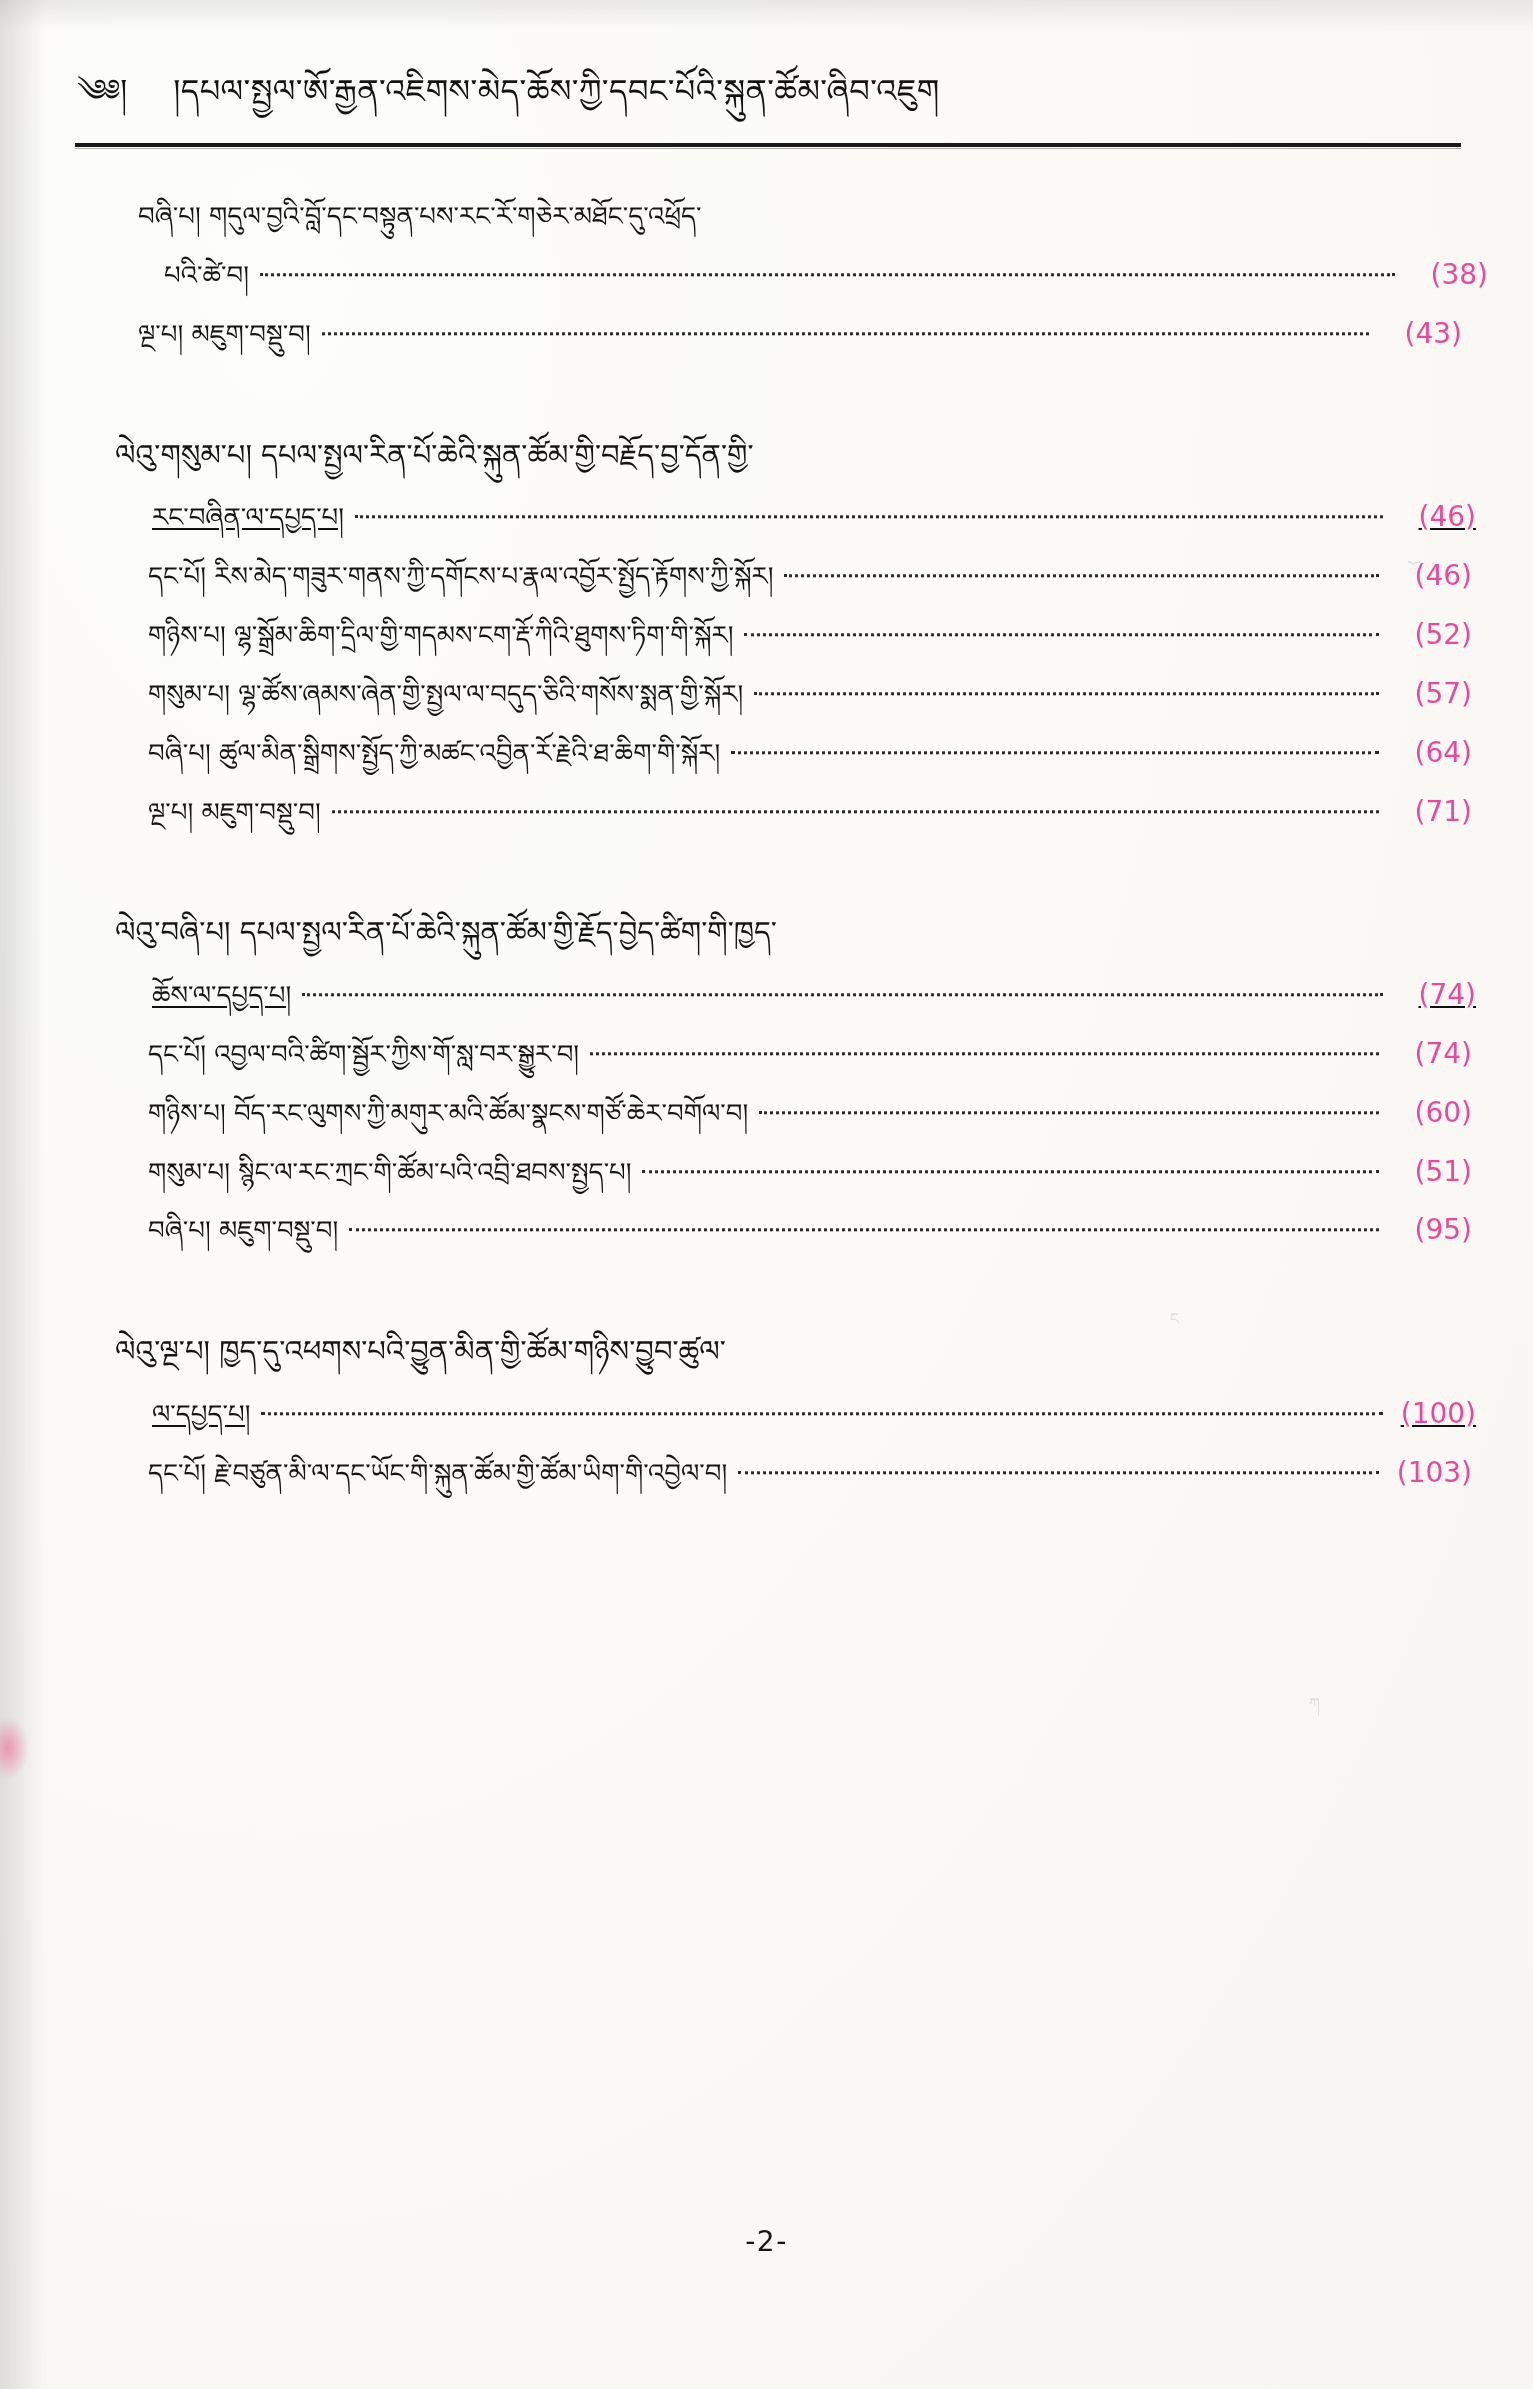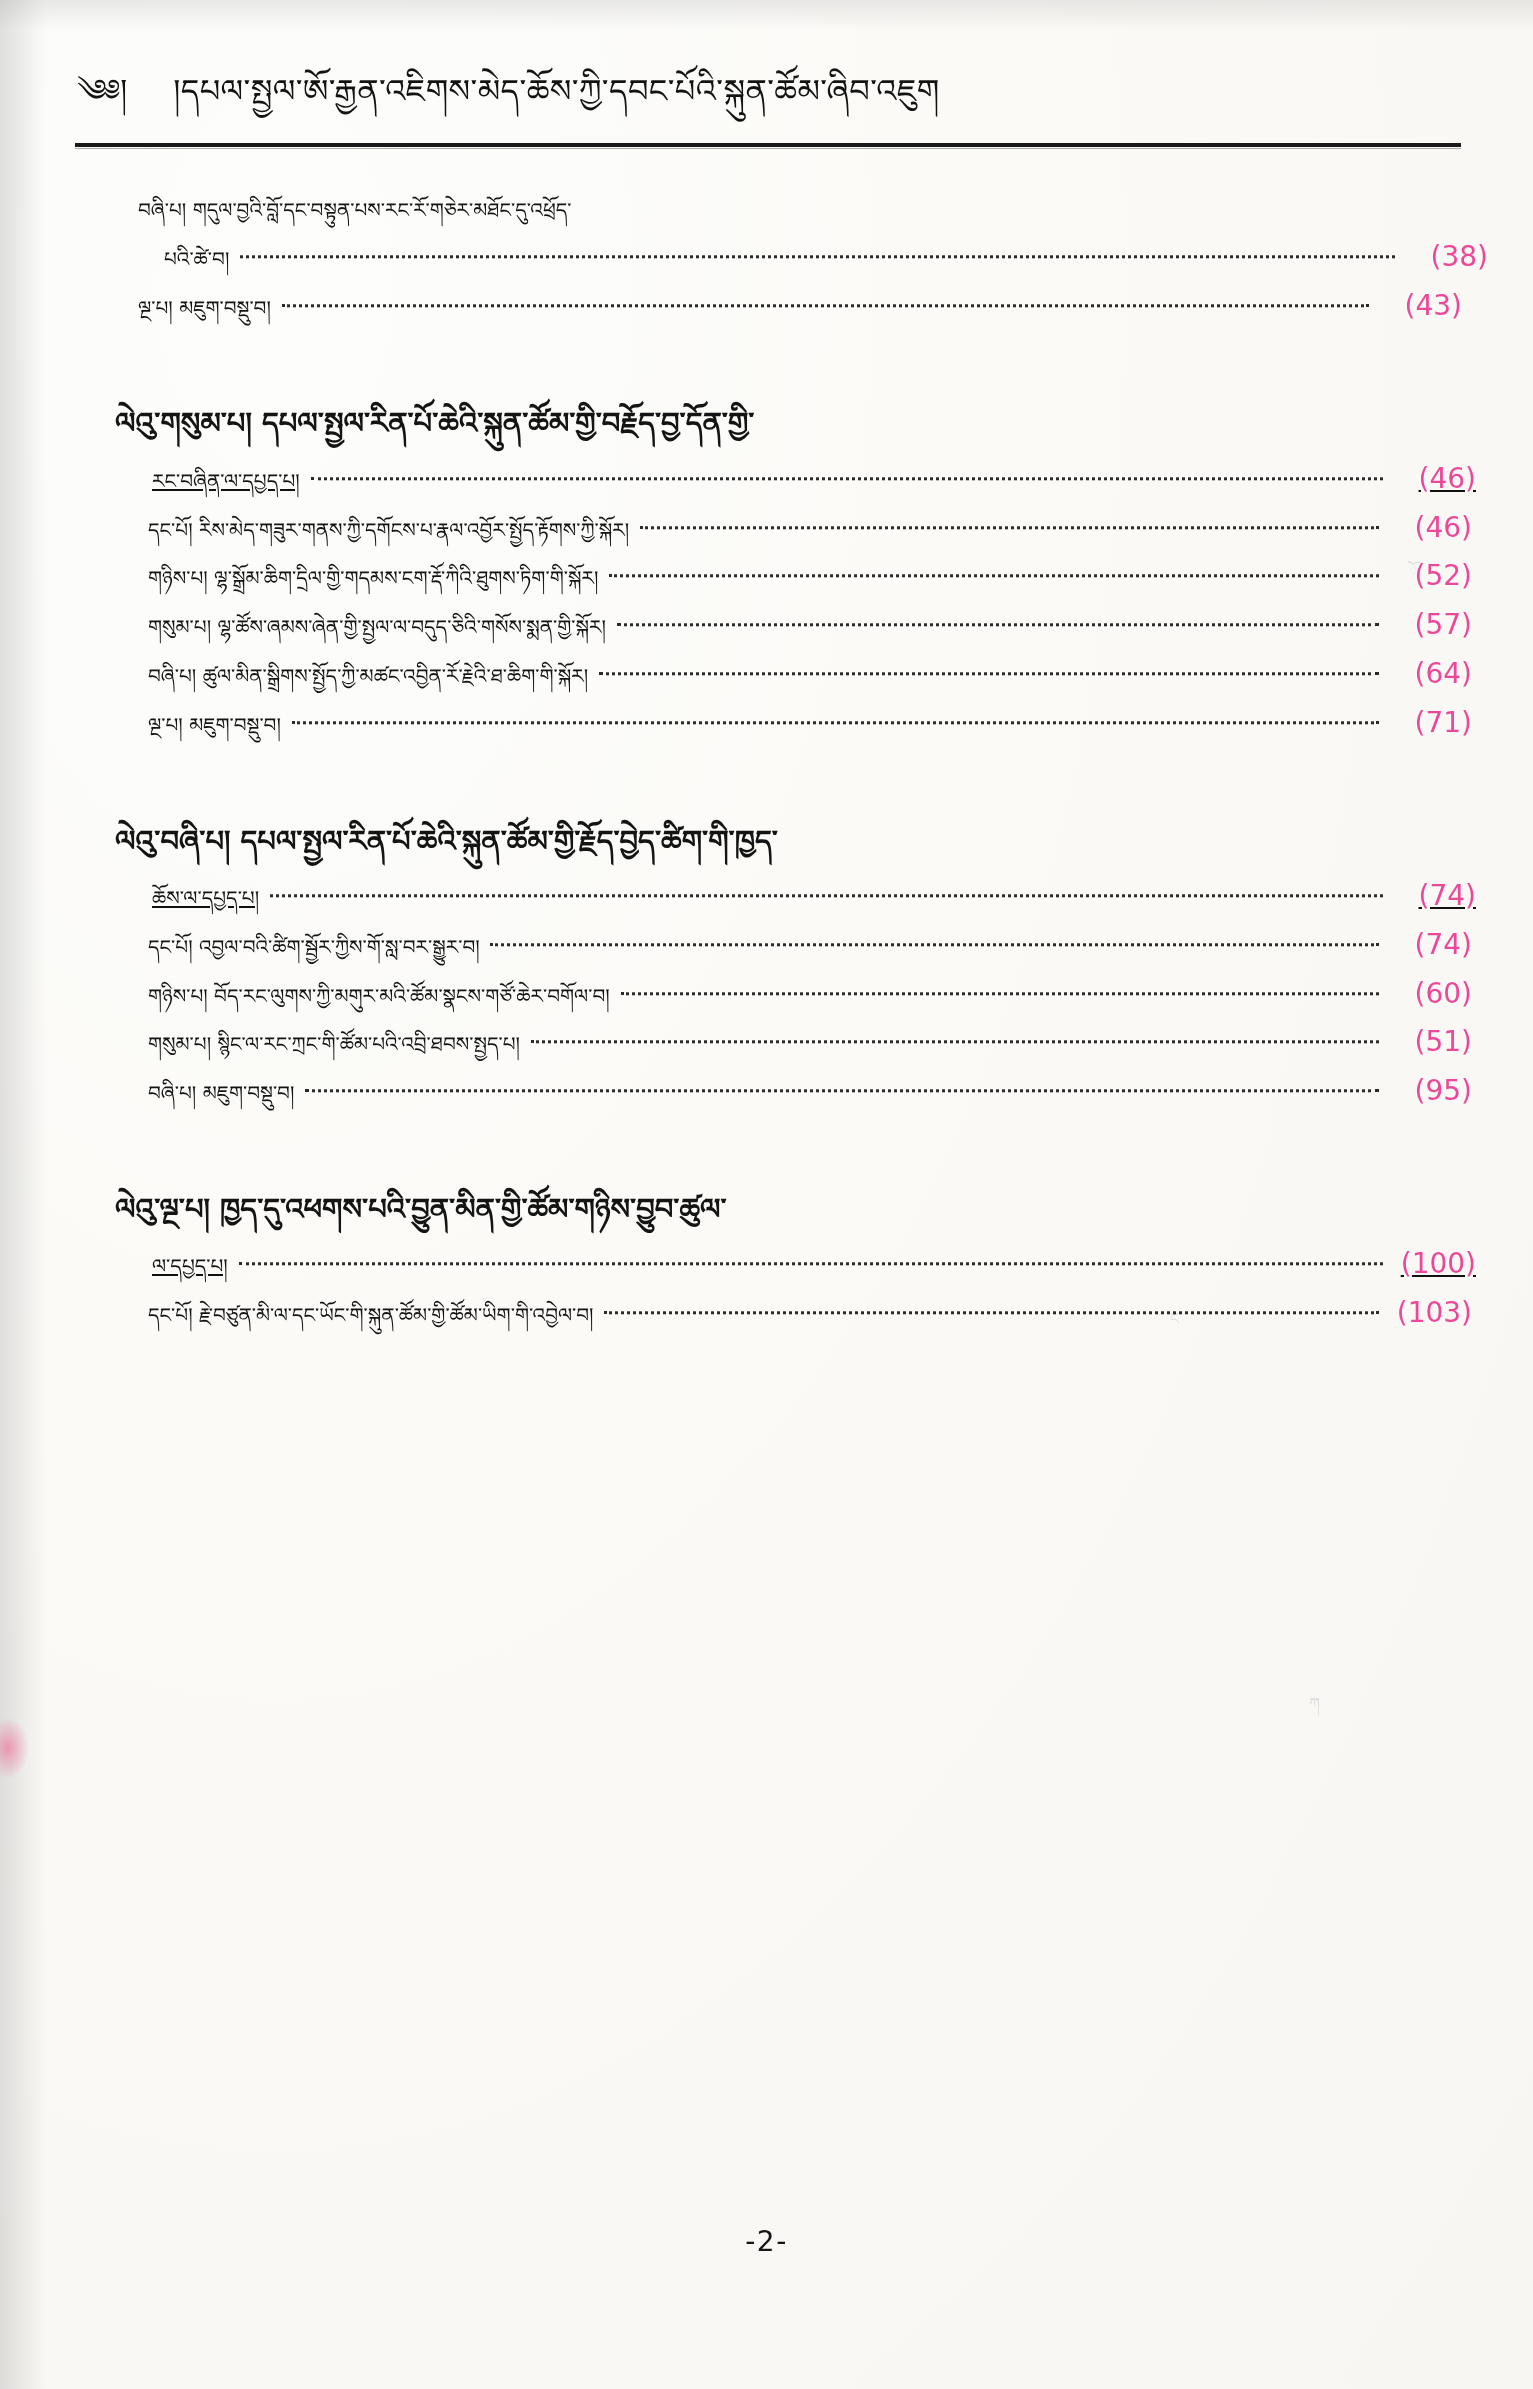--- a/index.html
+++ b/index.html
@@ -112,21 +112,21 @@
   }
 
   .row {
     display: flex;
     align-items: baseline;
     width: 100%;
     margin: 0 0 10.8px 0;
     white-space: nowrap;
   }
   .row .txt {
-    font-size: 20px;
+    font-size: 26px;
     line-height: 1.85;
     color: #141414;
   }
   .row .leader {
     flex: 1 1 auto;
     min-width: 18.5px;
     margin: 0 7.7px 0 10.8px;
     border-bottom: 3.1px dotted #2a2a2a;
     transform: translateY(-7.7px);
     height: 0.8px;
@@ -134,21 +134,20 @@
   .row .pg {
     font-size: 28px;
     color: #ec4899;
     min-width: 85px;
     text-align: right;
   }
 
   
   .heading .txt {
     font-size: 29px;
-    font-weight: bold;
   }
   .heading {
     margin-top: 23px;
   }
   .heading-cont {
     margin-left: 37px;
     text-decoration: underline;
   }
   .indent-1 { margin-left: 33px; }
   .indent-2 { margin-left: 23px; }

